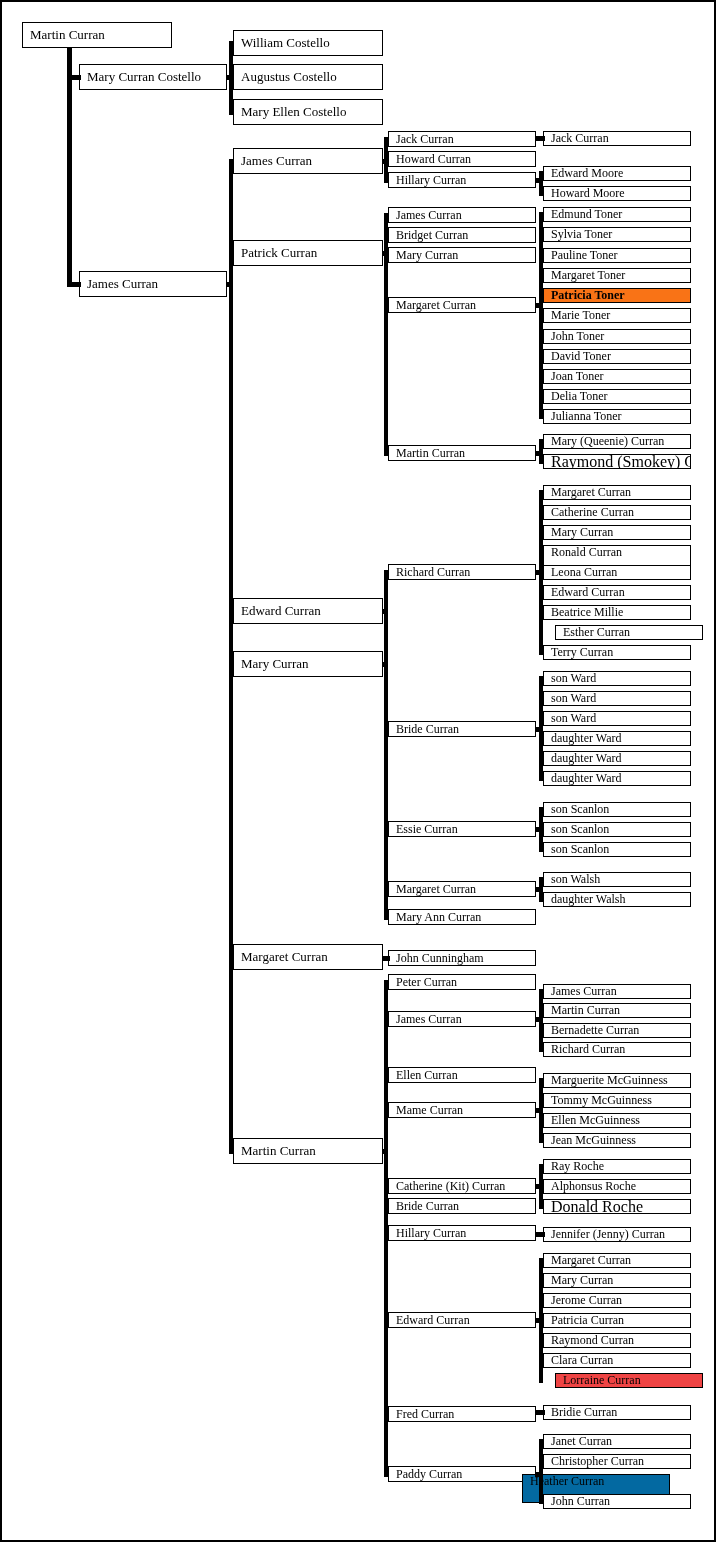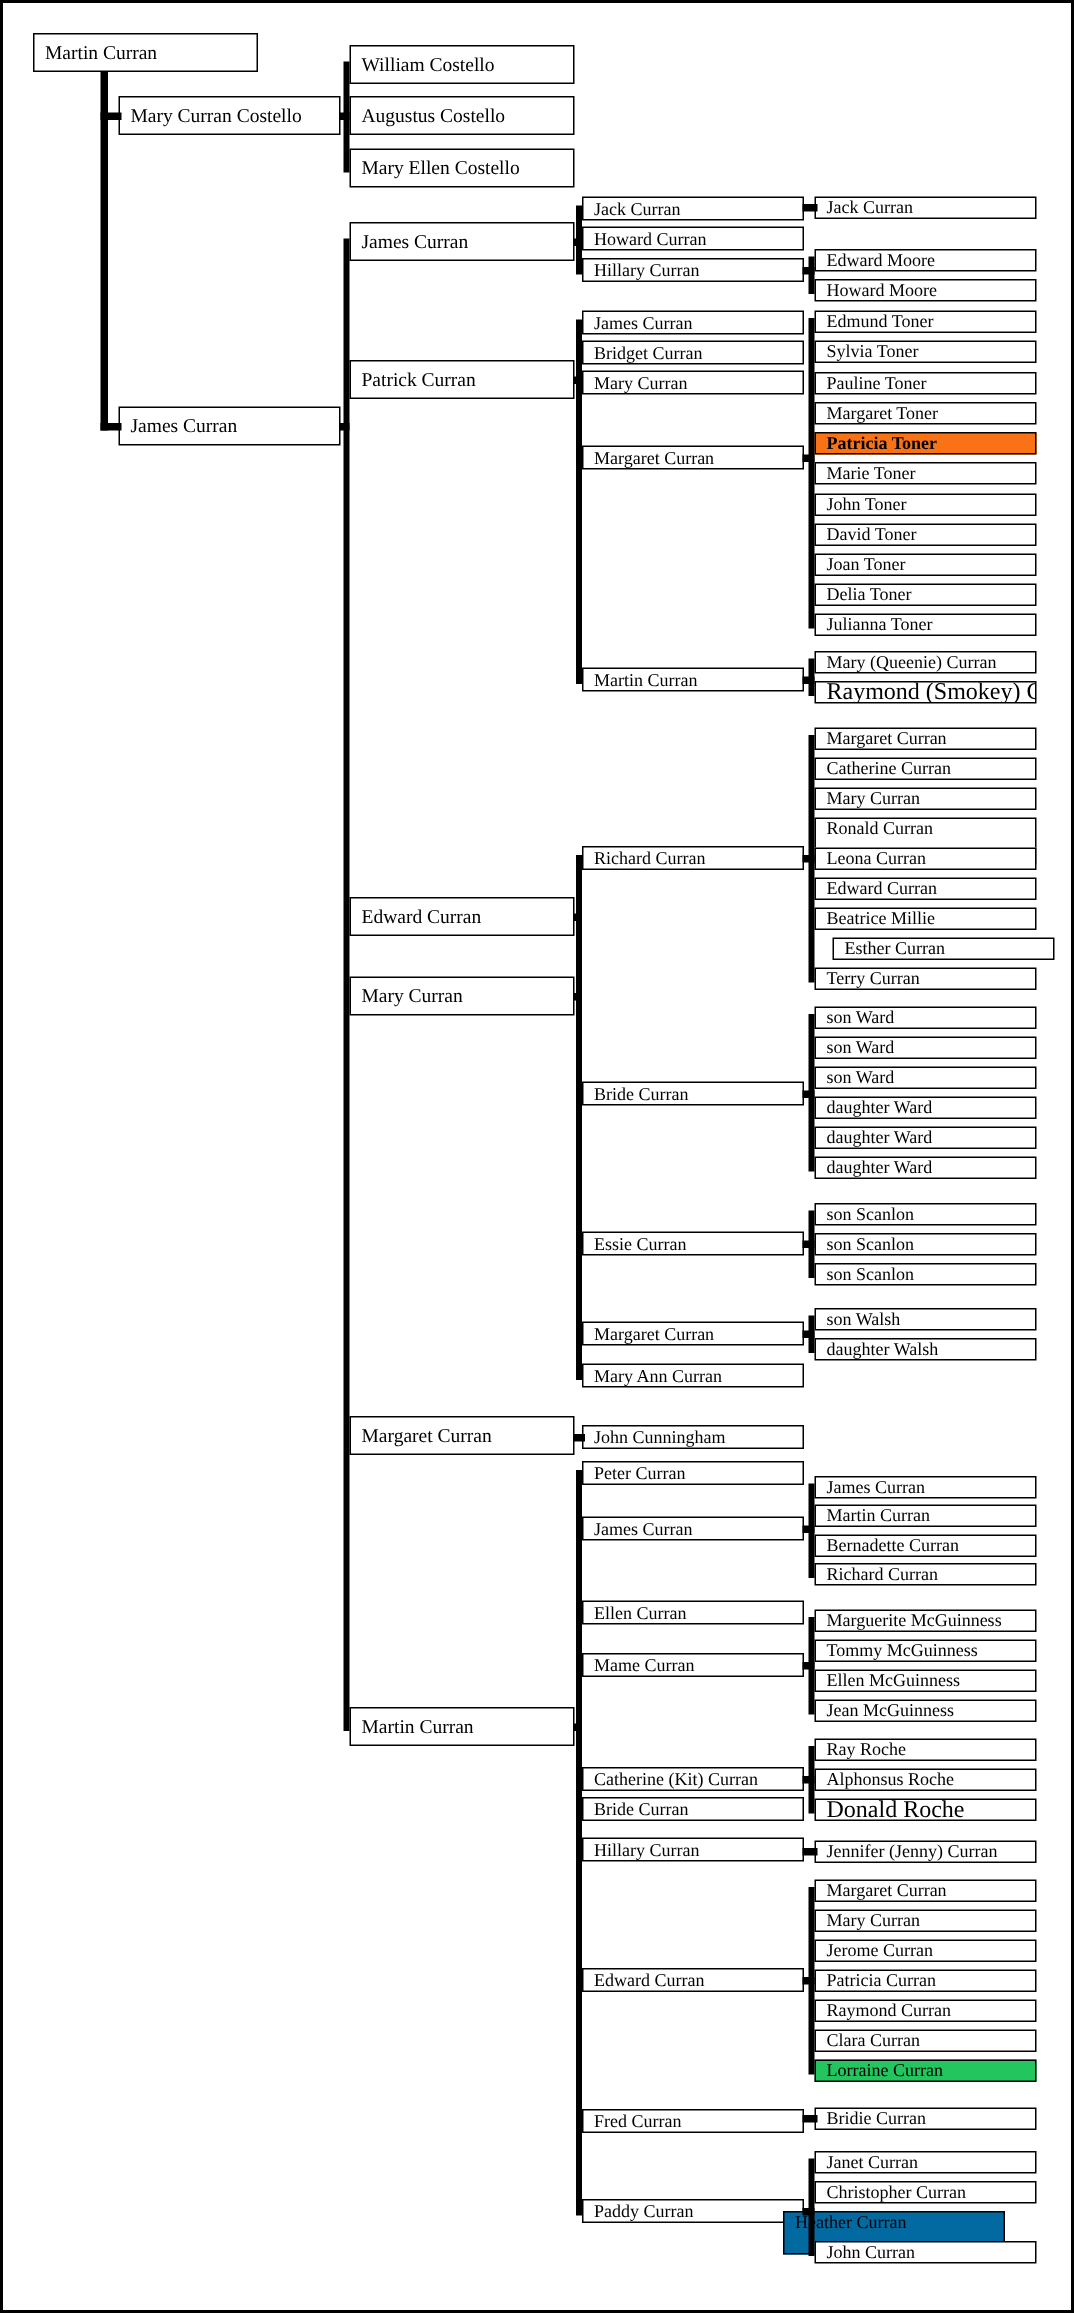--- a/index.html
+++ b/index.html
@@ -294,21 +294,21 @@
     </div>
     <div class="person-box" style="left: 543px; top: 1313px; width: 148px; height: 15px; border-color: rgb(0, 0, 0); background: rgb(255, 255, 255); font-size: 12px; line-height: 13px;">
       <span class="person-label">Patricia Curran</span>
     </div>
     <div class="person-box" style="left: 543px; top: 1333px; width: 148px; height: 15px; border-color: rgb(0, 0, 0); background: rgb(255, 255, 255); font-size: 12px; line-height: 13px;">
       <span class="person-label">Raymond Curran</span>
     </div>
     <div class="person-box" style="left: 543px; top: 1353px; width: 148px; height: 15px; border-color: rgb(0, 0, 0); background: rgb(255, 255, 255); font-size: 12px; line-height: 13px;">
       <span class="person-label">Clara Curran</span>
     </div>
-    <div class="person-box" style="left: 543px; top: 1373px; width: 148px; height: 15px; border-color: rgb(0, 0, 0); background: #22c55e; font-size: 12px; line-height: 13px;">
+    <div class="person-box" style="left: 555px; top: 1373px; width: 148px; height: 15px; border-color: rgb(0, 0, 0); background: #ef4444; font-size: 12px; line-height: 13px;">
       <span class="person-label">Lorraine Curran</span>
     </div>
     <div class="person-box" style="left: 543px; top: 1405px; width: 148px; height: 15px; border-color: rgb(0, 0, 0); background: rgb(255, 255, 255); font-size: 12px; line-height: 13px;">
       <span class="person-label">Bridie Curran</span>
     </div>
     <div class="person-box" style="left: 543px; top: 1434px; width: 148px; height: 15px; border-color: rgb(0, 0, 0); background: rgb(255, 255, 255); font-size: 12px; line-height: 13px;">
       <span class="person-label">Janet Curran</span>
     </div>
     <div class="person-box" style="left: 543px; top: 1454px; width: 148px; height: 15px; border-color: rgb(0, 0, 0); background: rgb(255, 255, 255); font-size: 12px; line-height: 13px;">
       <span class="person-label">Christopher Curran</span>

